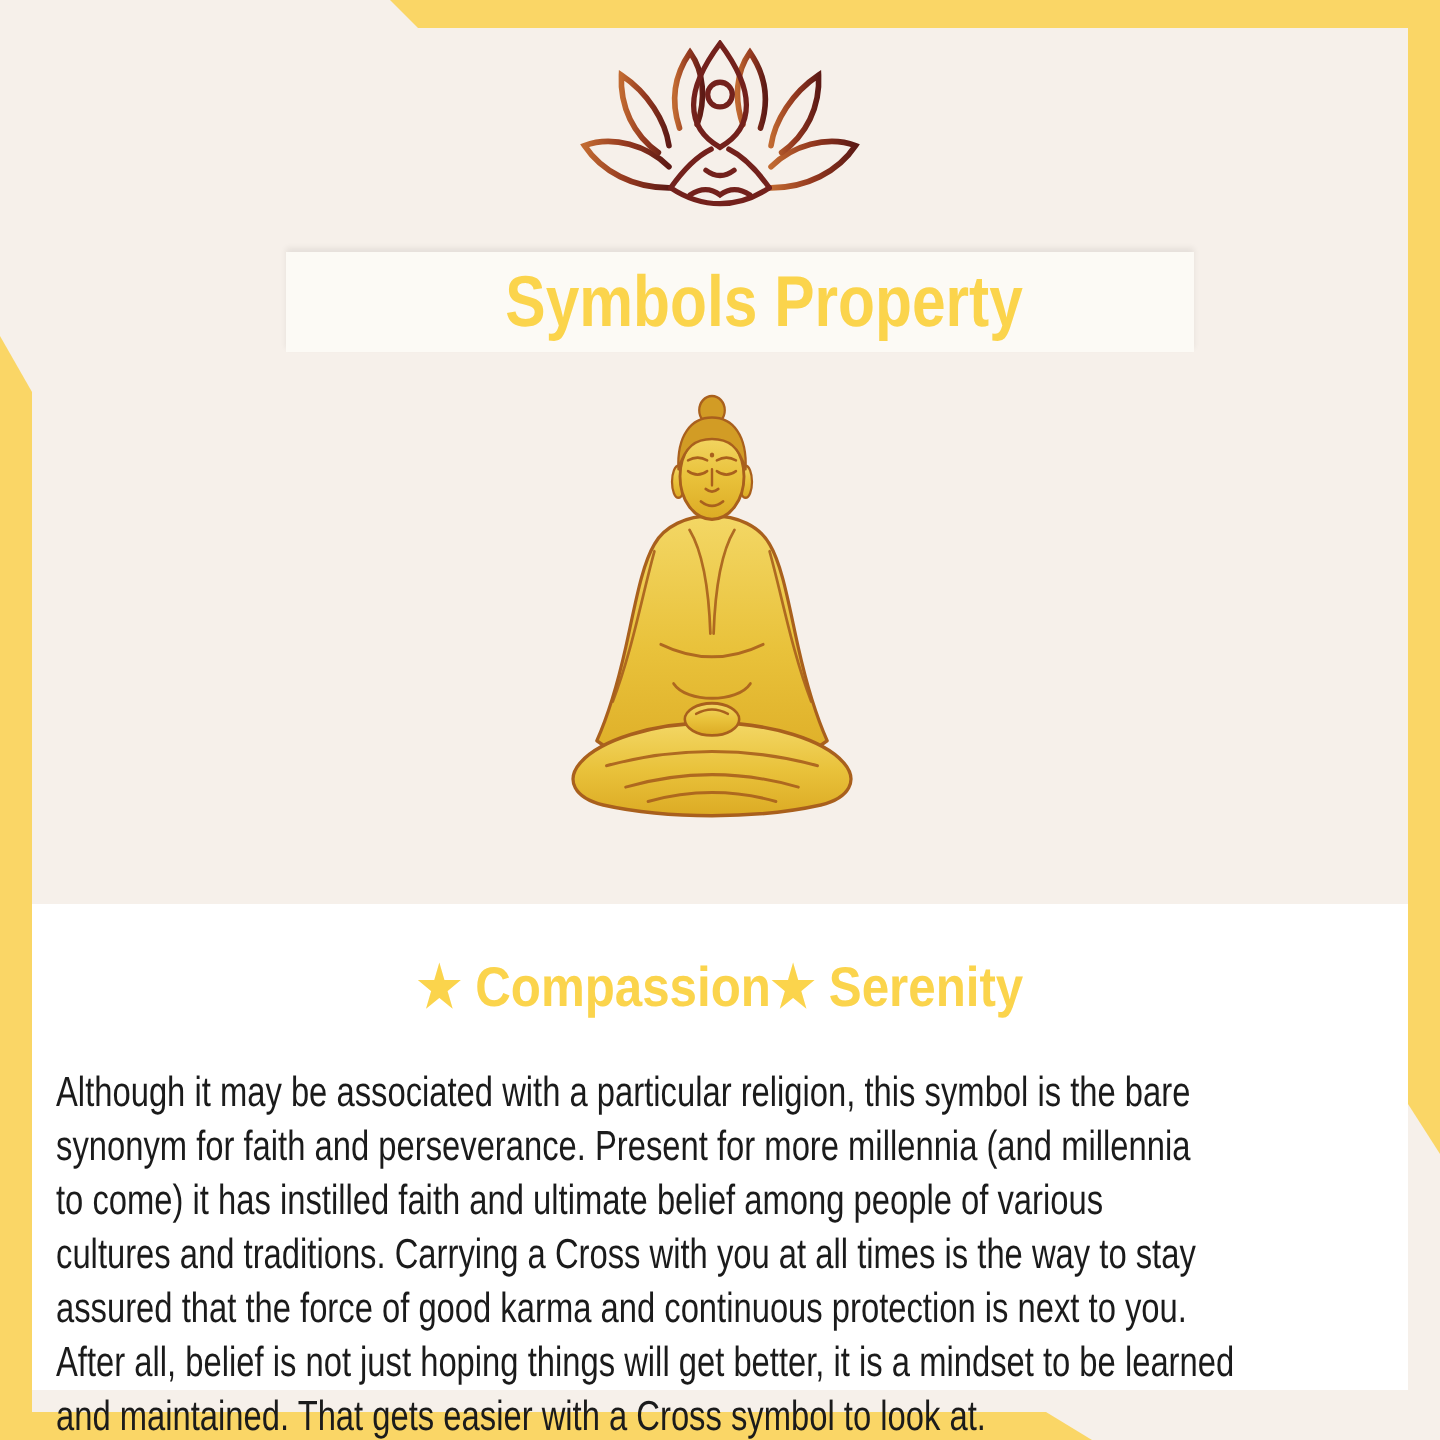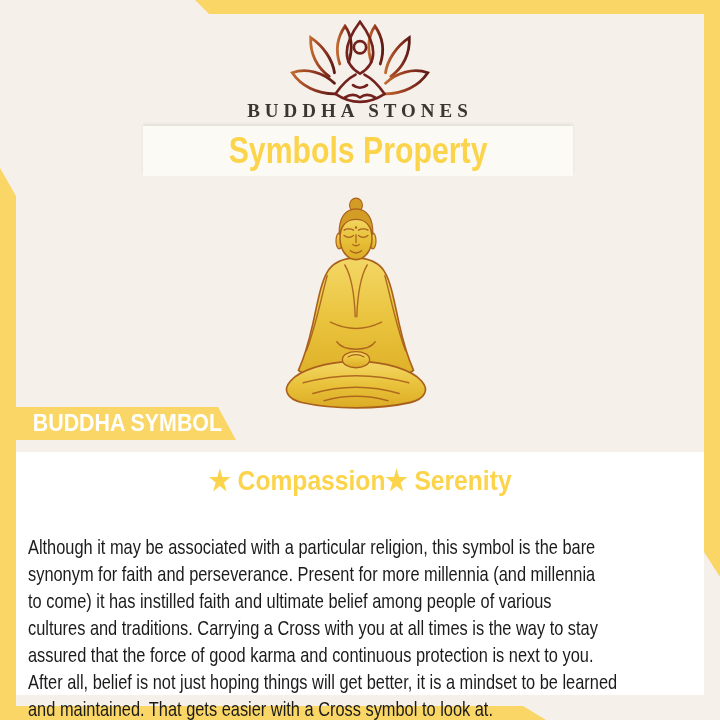--- a/index.html
+++ b/index.html
@@ -23,21 +23,21 @@
     text-align:center;
     font-family:"Liberation Serif",serif;
     font-size:19px;font-weight:600;letter-spacing:5px;
     color:var(--c-brand_ink,#3B3632);
   }
   
   .title-banner{
     position:absolute;left:143px;top:126px;width:430px;height:50px;
     background:var(--c-banner_bg,#FCFAF5);
     box-shadow:0 -2px 3px rgba(0,0,0,.07);
-    display:flex;align-items:center;justify-content:center;
+    display:flex;align-items:center;justify-content:center;padding-left:24px;
   }
   .title-banner span{
     font-size:36px;font-weight:bold;color:var(--c-accent,#FBD44C);
     transform:scaleX(.84);white-space:nowrap;
   }
   
   .buddha{position:absolute;left:268px;top:190px;width:176px;height:250px;}
   .symbol-tag{
     position:absolute;left:16px;top:407px;width:220px;height:33px;
     background:var(--c-frame,#FAD666);
@@ -48,21 +48,21 @@
     padding-left:18px;font-size:23px;font-weight:bold;
     color:var(--c-tag_text,#FFFFFF);
     transform:scaleX(.93);transform-origin:0 50%;white-space:nowrap;
   }
   
   .card{
     position:absolute;left:16px;top:452px;width:688px;height:243px;
     background:var(--c-card,#FFFFFF);
   }
   .traits-heading{
-    position:absolute;left:0;right:0;top:464px;
+    position:absolute;left:0;right:0;top:477px;
     text-align:center;font-size:28px;font-weight:bold;
     color:var(--c-accent,#FBD44C);
   }
   .traits-heading span{display:inline-block;transform:scaleX(.88);white-space:nowrap;}
   .body-text{position:absolute;left:28px;top:501px;width:676px;margin-top:32px;}
   .pline{
     font-size:21px;line-height:27px;color:var(--c-ink,#1B1B1B);
     white-space:nowrap;transform:scaleX(.78);transform-origin:0 50%;
     font-weight:500;
   }
@@ -97,21 +97,20 @@
       <path d="M85 2 C 76 14 70 26 70 37 C 70 48 76 56 85 61 C 94 56 100 48 100 37 C 100 26 94 14 85 2 Z"></path>
       <circle cx="85" cy="31" r="7"></circle>
       <path d="M80 62 C 72 66 64 74 57 84"></path>
       <path d="M90 62 C 98 66 106 74 113 84"></path>
       <path d="M77 74 Q 85 80 93 74"></path>
       <path d="M57 84 C 66 90 75 93 85 93 C 95 93 104 90 113 84"></path>
       <path d="M68 88 Q 77 82 85 88 Q 93 82 102 88"></path>
     </g>
   </svg>
 
-  <div class="brand-name">BUDDHA STONES</div>
 
   <div class="title-banner">
     <span>Symbols Property</span>
   </div>
 
   <svg class="buddha" viewBox="0 0 220 280" preserveAspectRatio="none">
     <defs>
       <linearGradient id="gold" x1="0" y1="0" x2="0" y2="1">
         <stop offset="0" stop-color="#F3D765"></stop>
         <stop offset=".5" stop-color="#E9C23B"></stop>
@@ -154,23 +153,20 @@
         <path d="M74 96 C 66 122 60 152 48 180"></path>
         <path d="M146 96 C 154 122 160 152 172 180"></path>
         <path d="M86 170 C 94 181 126 181 134 170"></path>
         <path d="M44 216 Q 110 200 176 216"></path>
         <path d="M56 228 Q 110 214 164 228"></path>
         <path d="M70 236 Q 110 226 150 236"></path>
       </g>
     </g>
   </svg>
 
-  <div class="symbol-tag">
-    <span>BUDDHA SYMBOL</span>
-  </div>
 
   <div class="card"></div>
 
   <div class="traits-heading">
     <span>★ Compassion★ Serenity</span>
   </div>
 
   <div class="body-text">
     <div class="pline">Although it may be associated with a particular religion, this symbol is the bare</div>
     <div class="pline">synonym for faith and perseverance. Present for more millennia (and millennia</div>

